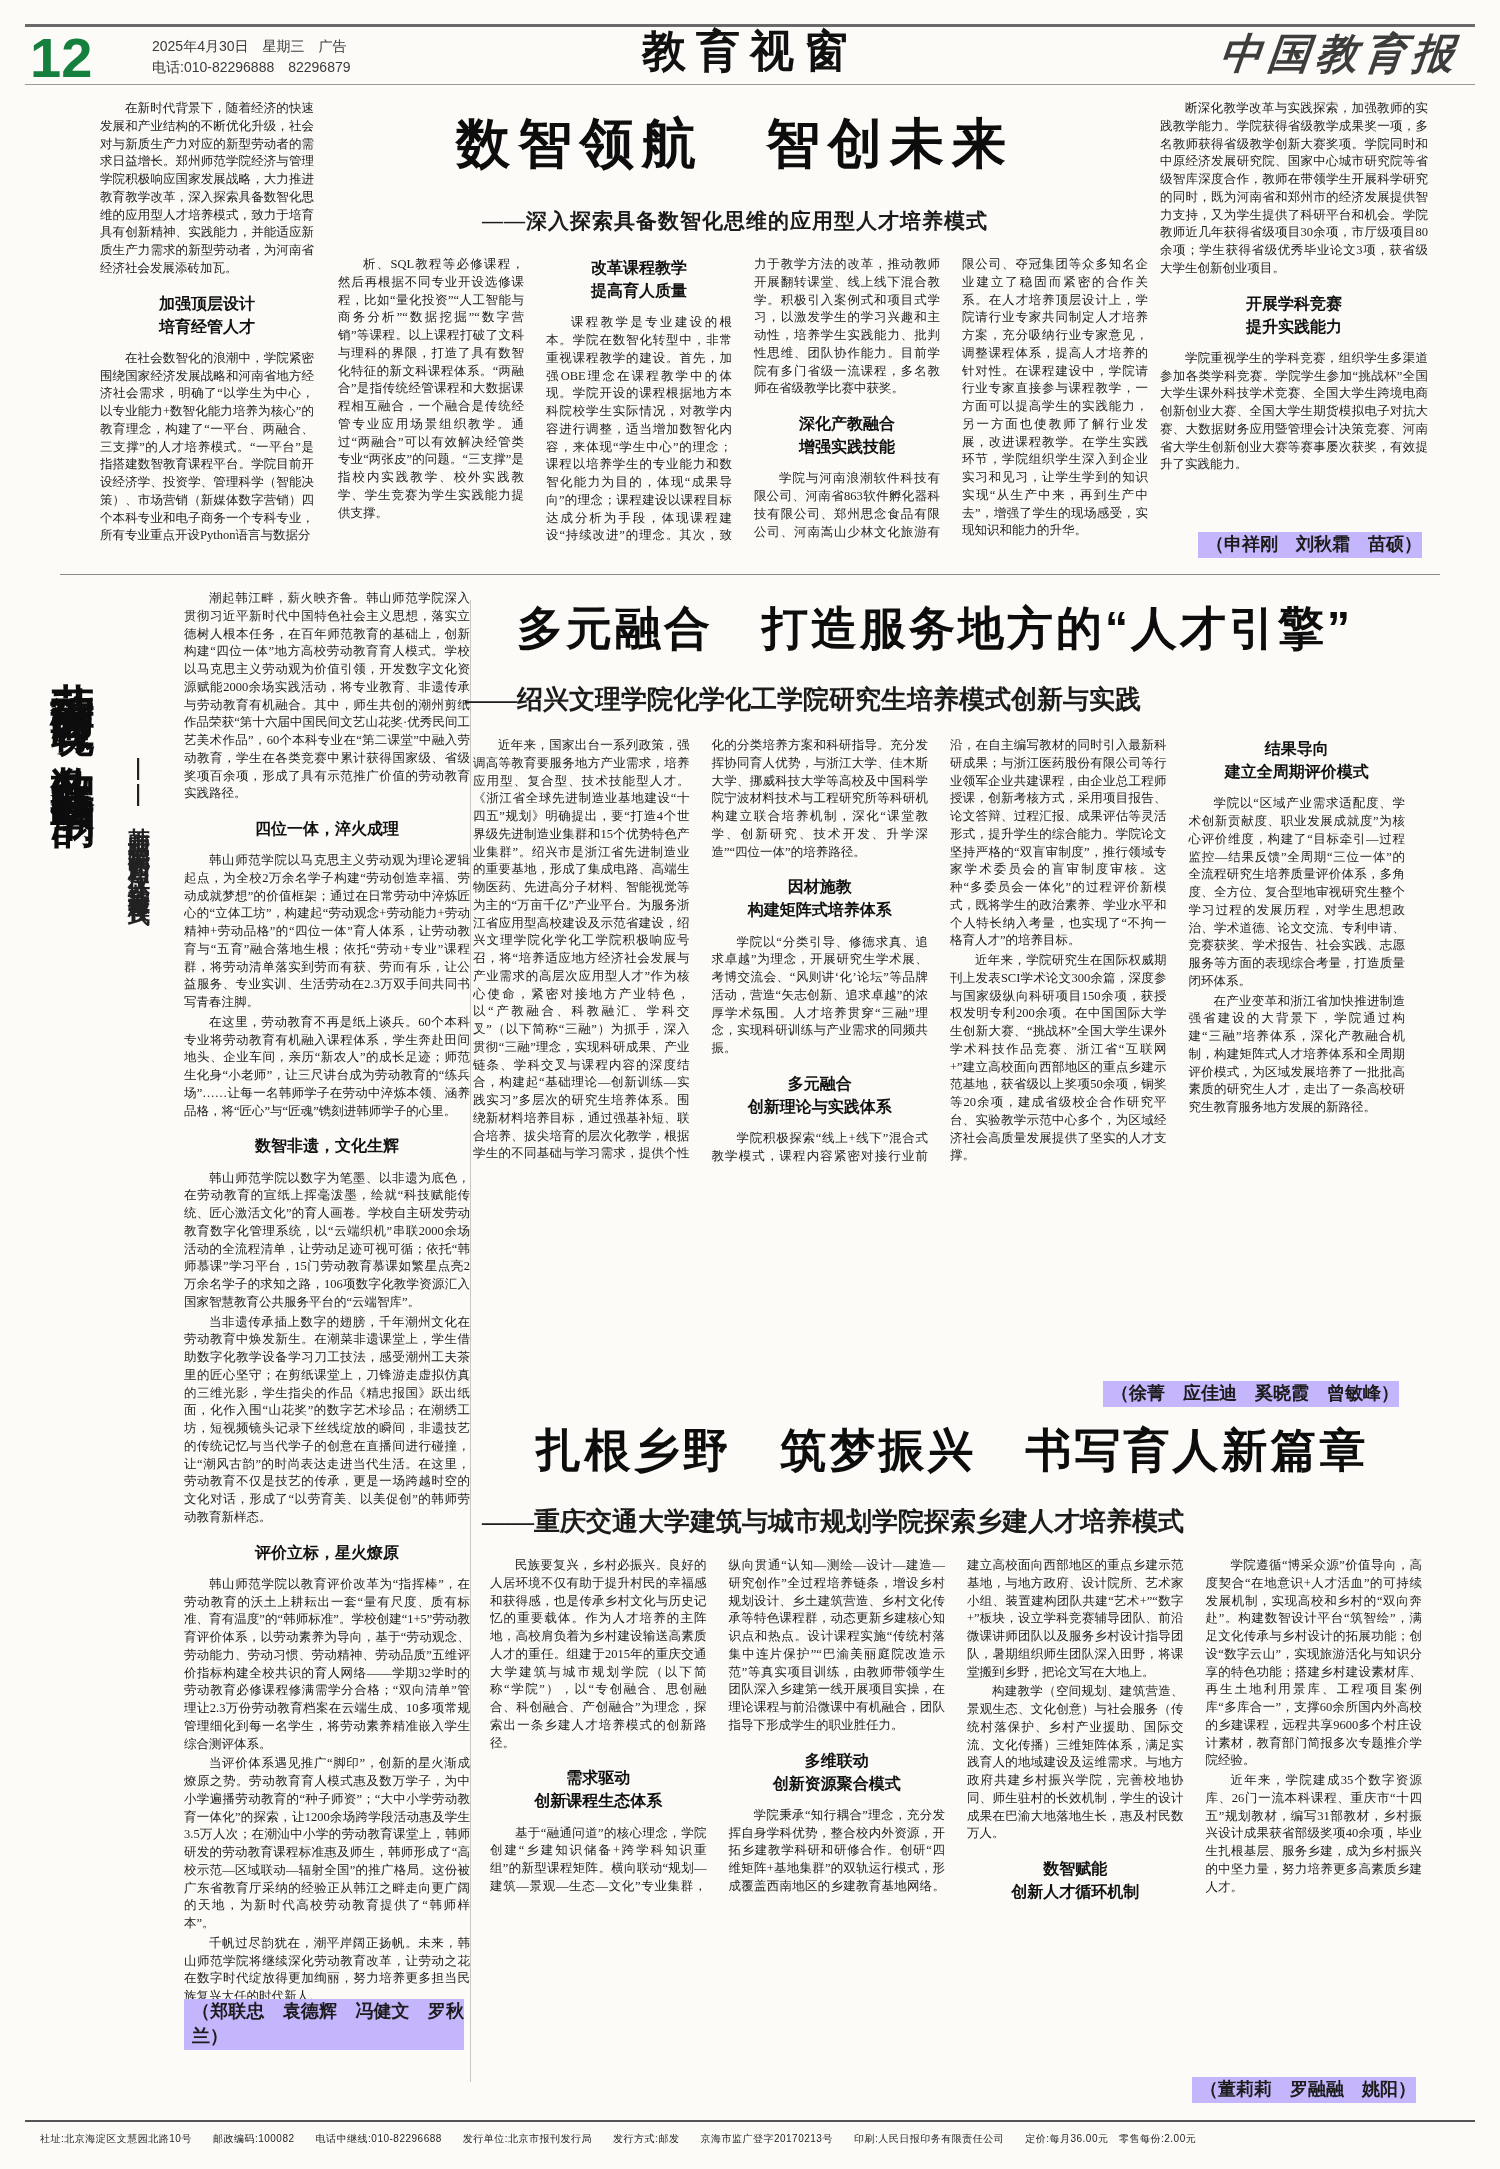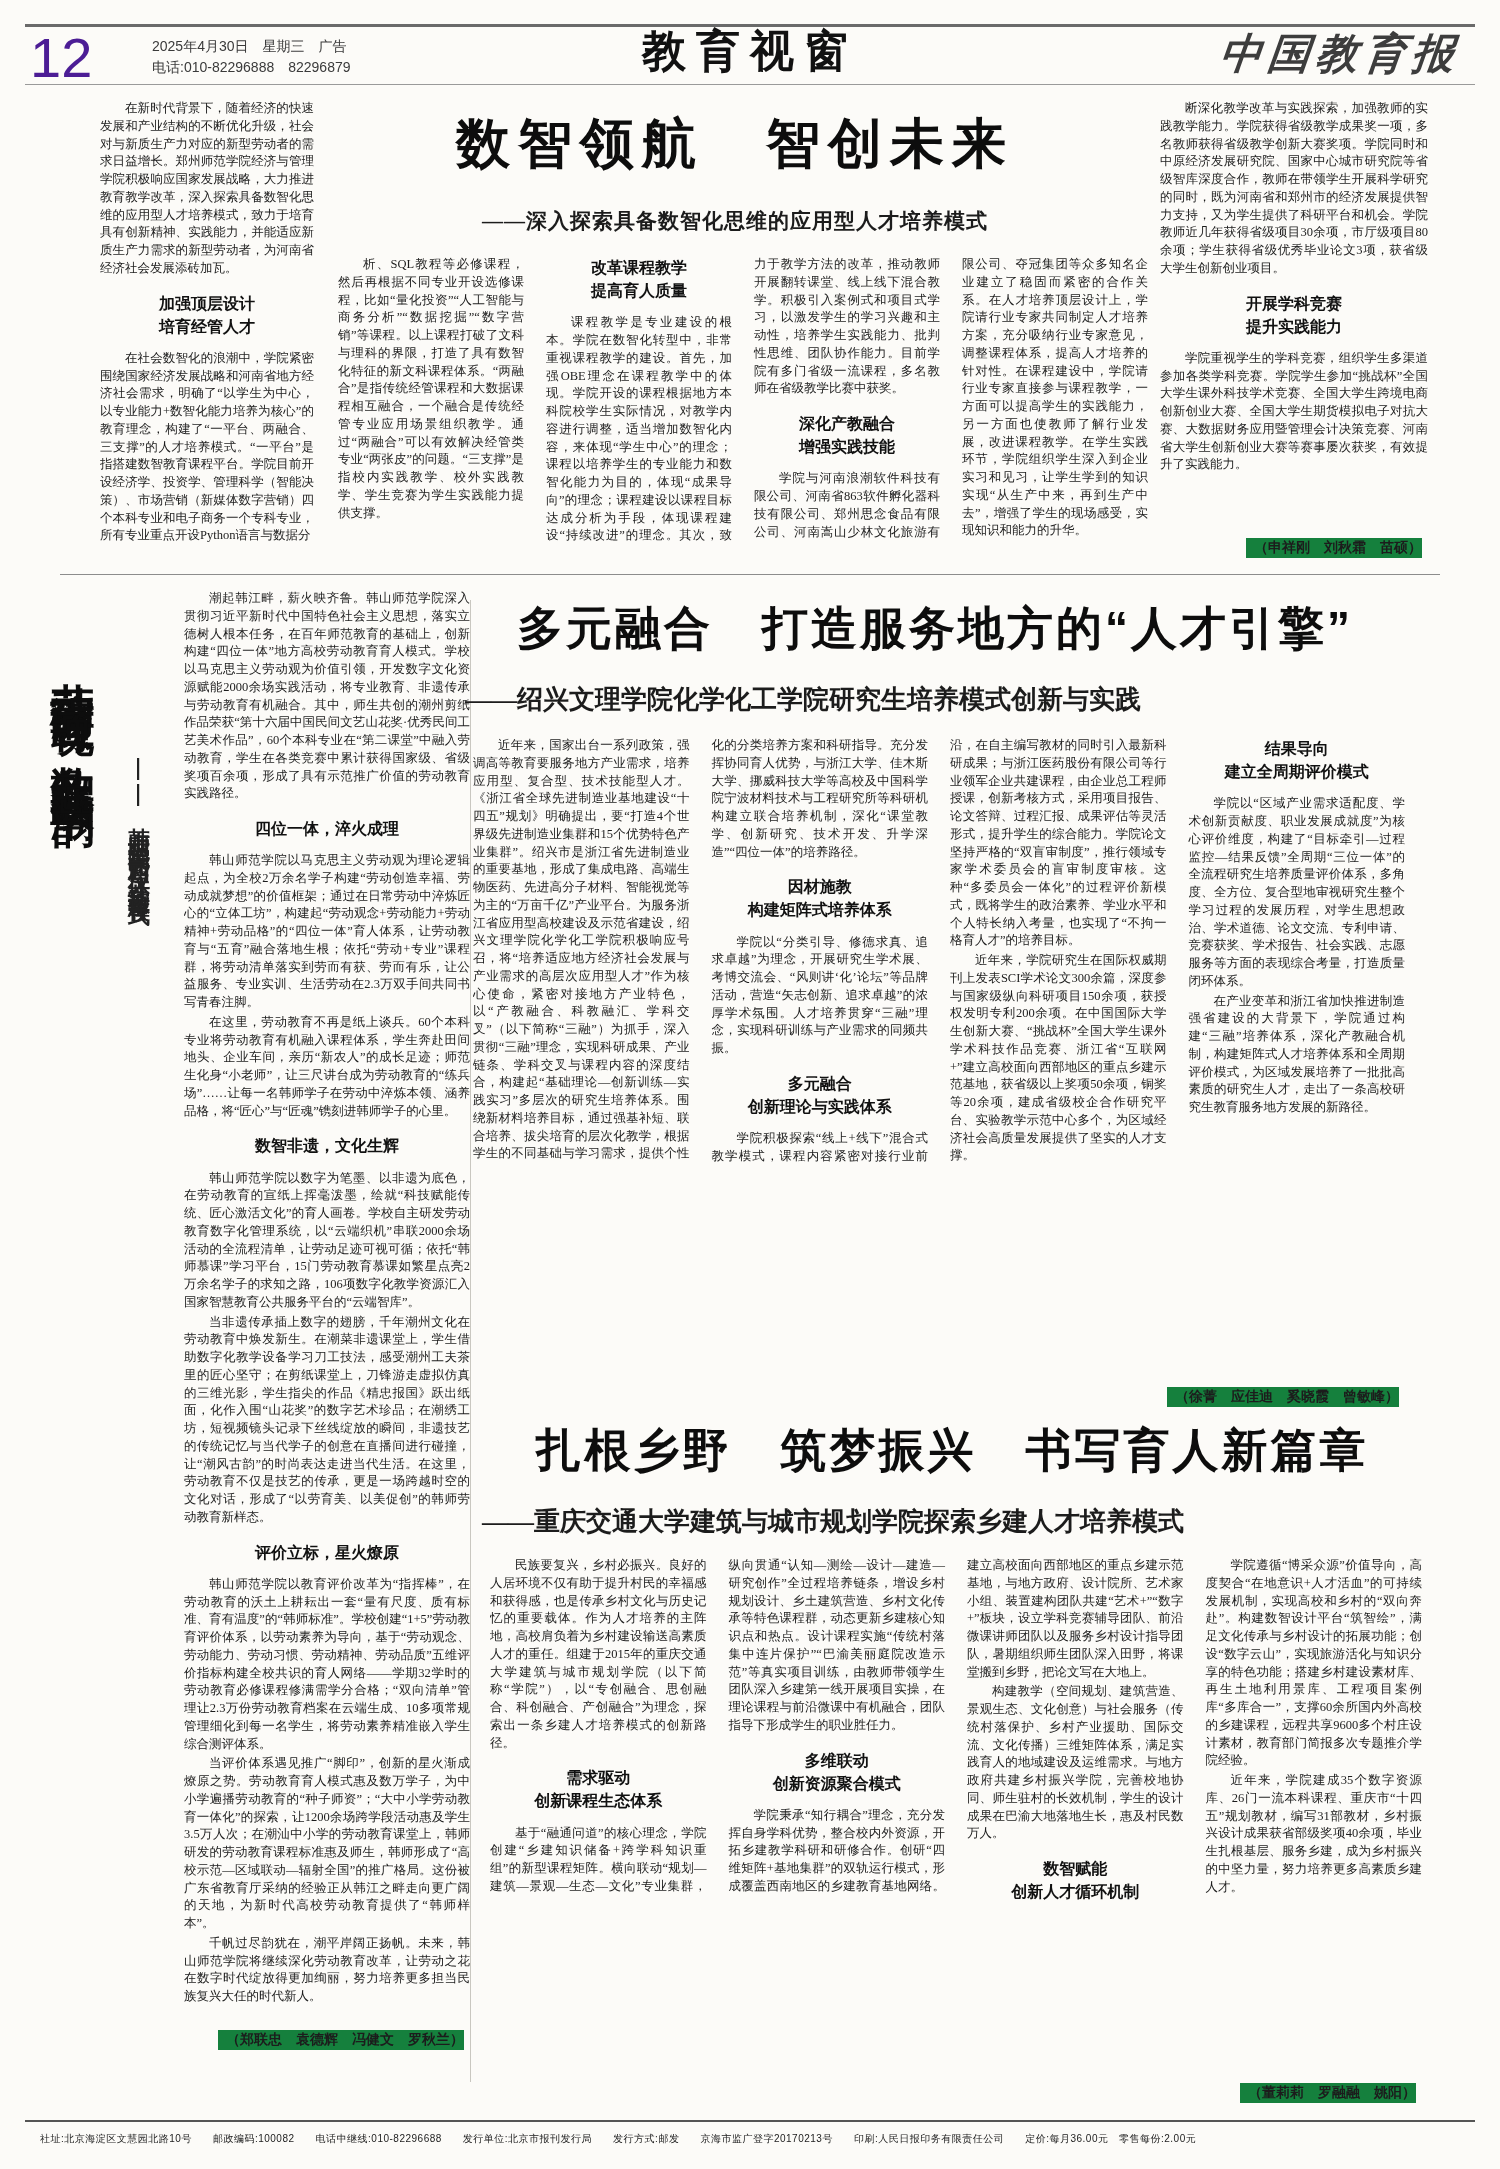--- a/index.html
+++ b/index.html
@@ -5,35 +5,35 @@
   html,body{margin:0;padding:0;background:#e8e6e1;}
   #paper{
     position:relative;width:1500px;height:2169px;margin:0 auto;
     background:#fcfbf8;color:#1c1c1c;
     font-family:"Liberation Serif","DejaVu Serif",serif;
     overflow:hidden;
   }
   .rule{position:absolute;background:#6a6a6a;}
   
   #page-number{position:absolute;left:30px;top:30px;font-family:"Liberation Sans","DejaVu Sans",sans-serif;
-    font-size:56px;font-weight:normal;color:#4c1d95;line-height:1;}
+    font-size:56px;font-weight:bold;color:#15803d;line-height:1;}
   #date-block{position:absolute;left:152px;top:36px;font-family:"Liberation Sans","DejaVu Sans",sans-serif;
     font-size:14px;color:#3a3a3a;line-height:1.5;}
   #section-title{position:absolute;left:0;right:0;top:22px;text-align:center;
     font-size:44px;font-weight:bold;letter-spacing:10px;color:#111;}
   #masthead{position:absolute;right:40px;top:26px;font-size:42px;font-style:italic;font-weight:bold;
     color:#3d3d3d;letter-spacing:6px;transform:skewX(-6deg);}
   
   .body-text{font-size:12.5px;line-height:1.42;text-align:justify;overflow:hidden;position:relative;margin-left:8px;}
   .body-text p{margin:0 0 2px 0;text-indent:2em;}
   .body-text h3{font-family:"Liberation Sans","DejaVu Sans",sans-serif;
     font-size:16px;font-weight:bold;text-align:center;white-space:pre-line;
     margin:14px 0 12px 0;line-height:1.45;break-inside:avoid;color:#111;}
-  .byline{position:absolute;right:6px;bottom:2px;font-weight:bold;font-size:14px;
-    background:#15803d;padding-left:8px;}
+  .byline{position:absolute;right:6px;bottom:2px;font-weight:bold;font-size:18px;
+    background:#c4b5fd;padding-left:8px;}
   .cols-4{column-count:4;column-gap:22px;}
   
   #a1-left{position:absolute;left:92px;top:100px;width:214px;height:458px;}
   #a1-center-title{position:absolute;left:330px;top:100px;width:810px;text-align:center;}
   #a1-title{font-family:"Liberation Sans","DejaVu Sans",sans-serif;font-size:54px;font-weight:bold;
     letter-spacing:8px;margin:8px;color:#0d0d0d;}
   #a1-subtitle{font-size:21px;font-weight:bold;margin-top:26px;letter-spacing:1px;}
   #a1-center-body{position:absolute;left:330px;top:256px;width:810px;height:300px;}
   #a1-right{position:absolute;left:1152px;top:100px;width:268px;height:460px;}
   

